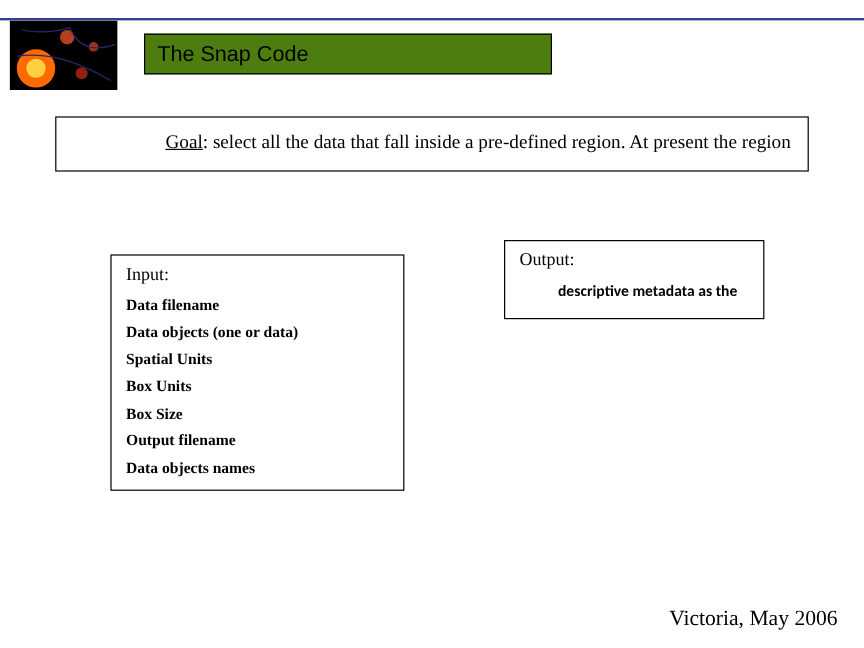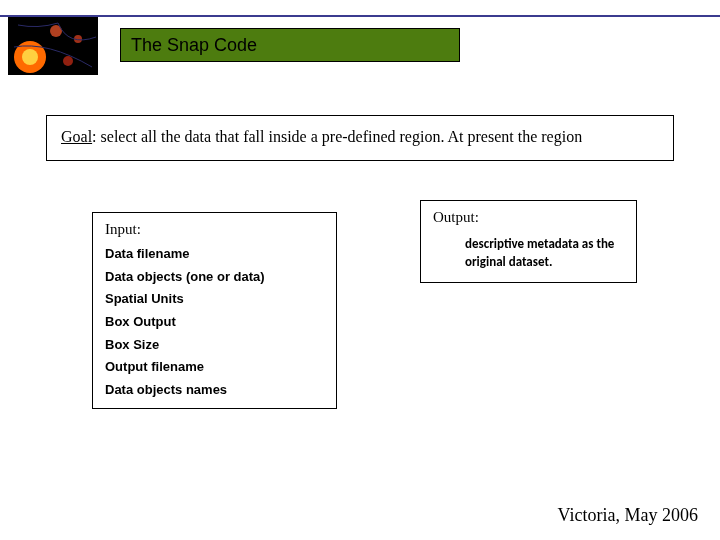--- a/index.html
+++ b/index.html
@@ -7,34 +7,34 @@
   .slide { position: relative; width: 720px; height: 540px; }
   .divider { position: absolute; top: 15px; left: 0; width: 720px; height: 2px; background: #3b3b8f; }
   .corner-img { position: absolute; top: 17px; left: 8px; width: 90px; height: 58px; }
   .title-box {
     position: absolute; top: 28px; left: 120px; width: 340px; height: 34px;
     border: 1px solid #000; background: #4d7c0f;
     display: flex; align-items: center; padding-left: 10px;
     font-size: 18px; font-family: Arial, Helvetica, sans-serif;
   }
   .goal-box {
-    position: absolute; top: 115px; left: 46px; width: 628px;
+    position: absolute; top: 97px; left: 46px; width: 628px;
     border: 1px solid #000; padding: 10px 14px 12px 14px;
-    font-family: "Times New Roman", Times, serif; font-size: 16px; line-height: 1.35;
+    font-family: "Times New Roman", Times, serif; font-size: 16px; line-height: 1.35; text-align: right;
   }
   .goal-box .label { text-decoration: underline; }
   .goal-text-indent { margin-left: 26px; }
   .io-box {
     position: absolute; border: 1px solid #000; padding: 8px 12px 12px 12px;
     font-family: "Times New Roman", Times, serif;
   }
   .input-box  { top: 212px; left: 92px;  width: 245px; }
   .output-box { top: 200px; left: 420px; width: 217px; }
   .io-title { font-size: 15px; margin-bottom: 8px; }
-  .io-item { font-family: Liberation Sans, sans-serif; font-size: 13px; font-weight: 600; margin-top: 9px; line-height: 1.05; }
+  .io-item { font-family: Liberation Serif, serif; font-size: 13px; font-weight: 600; margin-top: 9px; line-height: 1.05; }
   .output-body { font-family: Calibri, Arial, sans-serif; font-size: 13px; font-weight: 600; margin-top: 9px; line-height: 1.35; }
   .output-body .cont { display: block; padding-left: 32px; text-align: justify; }
   .footer {
     position: absolute; bottom: 14px; right: 22px;
     font-family: "Times New Roman", Times, serif; font-size: 18px; color: #000;
   }
 </style>
 </head>
 <body>
 
@@ -57,28 +57,27 @@
     <div>
       <span class="label">Goal</span><span>: select all the data that fall inside a pre-defined region. At present the region</span>
     </div>
   </div>
 
   <div class="io-box input-box">
     <div class="io-title">Input:</div>
     <div class="io-item">Data filename</div>
     <div class="io-item">Data objects (one or data)</div>
     <div class="io-item">Spatial Units</div>
-    <div class="io-item">Box Output</div>
+    <div class="io-item">Box Units</div>
     <div class="io-item">Box Size</div>
     <div class="io-item">Output filename</div>
     <div class="io-item">Data objects names</div>
   </div>
 
   <div class="io-box output-box">
     <div class="io-title">Output:</div>
     <div class="output-body">
       <span class="cont">descriptive metadata as the</span>
-      <span class="cont">original dataset.</span>
     </div>
   </div>
 
   <div class="footer">Victoria, May 2006</div>
 </div>
 
 </body></html>

